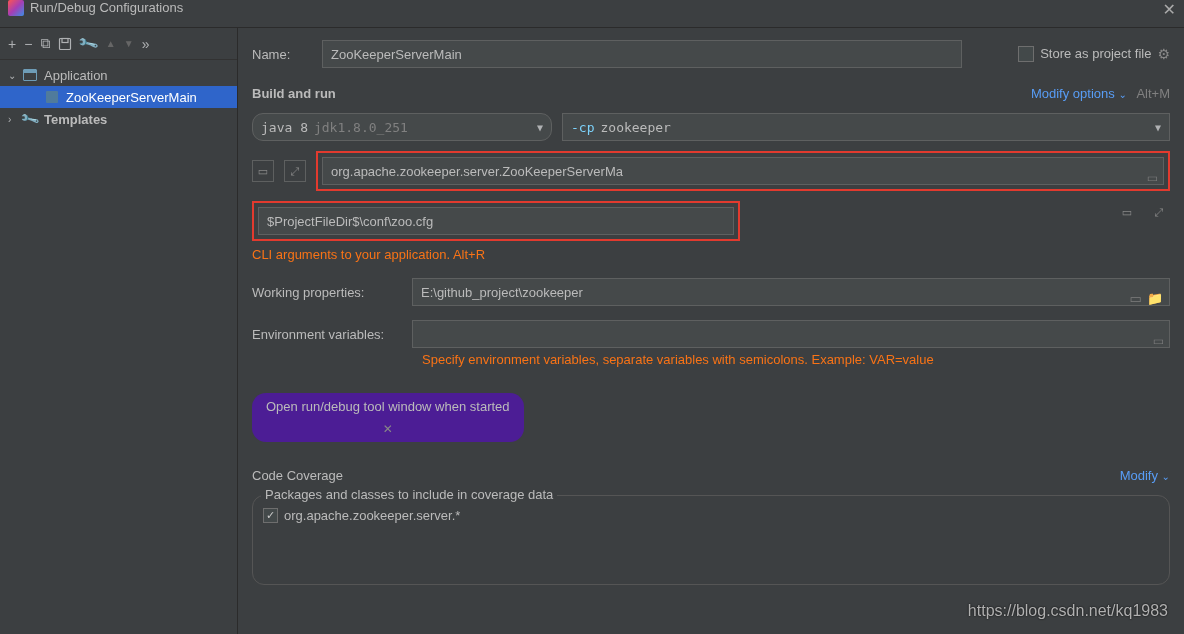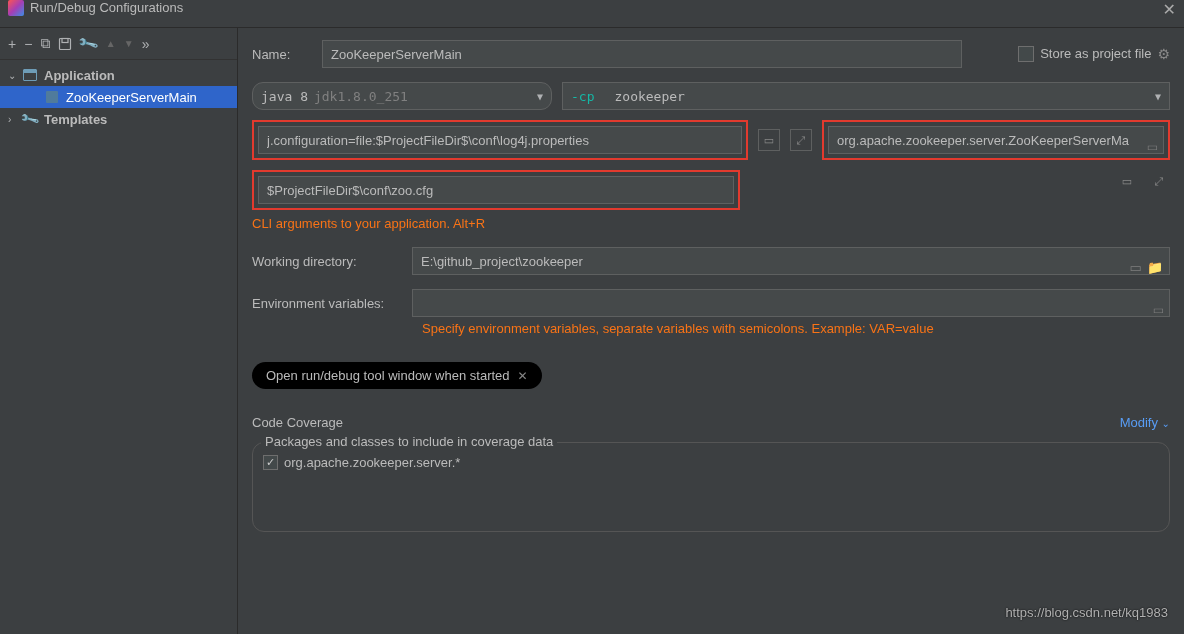--- a/index.html
+++ b/index.html
@@ -208,27 +208,28 @@
   position: absolute;
   right: 6px;
   color: #7d7d7d;
   font-size: 12px;
 }
 .input-wrap { position: relative; flex: 1; display: flex; align-items: flex-end; }
 .wd-field { width: 100%; padding-right: 48px; }
 .wd-icons { position: absolute; right: 6px; display: flex; gap: 6px; color: #7d7d7d; }
 .env-field { width: 100%; padding-right: 26px; }
 .chip {
-  background: #000000;
+  background: #4c1d95;
   border-radius: 14px;
   padding: 6px 14px;
   display: inline-flex;
   align-items: center;
   gap: 8px;
   color: #bbbbbb;
+  flex-direction: column;
 }
 .chip .chip-x { color: #888; font-size: 12px; cursor: pointer; }
 .coverage {
   border: 1px solid #555;
   border-radius: 12px;
   position: relative;
   padding: 12px 10px 10px 10px;
   margin-top: 10px;
   min-height: 90px;
 }
@@ -249,21 +250,21 @@
   align-items: center;
   justify-content: center;
   color: #ccc;
   font-size: 11px;
 }
 .watermark {
   position: fixed;
   right: 16px;
   bottom: 14px;
   color: #b1b1b1;
-  font-size: 13px;
+  font-size: 16px;
   text-shadow: 0 0 2px #000;
 }
 </style>
 </head>
 <body>
 
 <div class="titlebar">
   <div class="app-icon"></div>
   <div class="title">Run/Debug Configurations</div>
   <div class="close">✕</div>
@@ -285,21 +286,21 @@
       <span class="tool" style="font-size:10px;color:#666">▲</span>
       <span class="tool" style="font-size:10px;color:#666">▼</span>
       <span class="tool">»</span>
     </div>
     <div class="tree">
       <div class="tree-item lvl1">
         <span class="tree-arrow">⌄</span>
         <span class="tree-icon">
             <span class="app-node-icon"></span>
           </span>
-        <span style="font-weight:bold">Application</span>
+        <span style="font-weight:normal">Application</span>
       </div>
       <div class="tree-item lvl2 selected">
         <span class="tree-icon">
             <span class="java-icon"></span>
           </span>
         <span>ZooKeeperServerMain</span>
       </div>
       <div class="tree-item lvl1">
         <span class="tree-arrow">›</span>
         <span class="tree-icon wrench" style="color:#afb1b3">🔧</span>
@@ -313,38 +314,44 @@
       <span class="label">Name:</span>
       <input class="text name-field" value="ZooKeeperServerMain" style="">
       <div style="flex:1"></div>
       <div class="checkbox-row">
         <span class="checkbox"></span>
         <span>Store as project file</span>
         <span class="gear">⚙</span>
       </div>
     </div>
 
+    <div class="section-header">
+      <span class="section-title">Build and run</span>
+      <span>
+        <span class="link">
+          <span>Modify options</span> <span style="font-size:10px">⌄</span>
+        </span>
+        <span class="hint-after">Alt+M</span>
+      </span>
+    </div>
 
     <div class="build-row1">
       <div class="combo java-combo mono">
         <span>java 8</span>
         <span class="hint-after">jdk1.8.0_251</span>
         <span class="arrow-dd">▼</span>
       </div>
       <div class="combo cp-combo mono">
-        <span style="color:#14b8a6">-cp</span>
-        <span style="margin-left:20px">zookeeper</span>
+        <span style="color:#7dd3fc">-cp</span>
+        <span style="margin-left:6px">zookeeper</span>
         <span class="arrow-dd">▼</span>
       </div>
     </div>
 
     <div class="build-row2">
-      <div class="red-box vm-container">
-        <input class="text mono vm-field" value="j.configuration=file:$ProjectFileDir$\conf\log4j.properties" style="">
-      </div>
       <span class="small-btn">▭</span>
       <span class="small-btn">⤢</span>
       <div class="red-box main-class-container">
         <div class="input-wrap">
           <input class="text mono main-class-field" value="org.apache.zookeeper.server.ZooKeeperServerMa" style="">
           <span class="inlay-btn">▭</span>
         </div>
       </div>
     </div>
 
@@ -352,21 +359,21 @@
       <div class="red-box args-container">
         <input class="text mono args-field" value="$ProjectFileDir$\conf\zoo.cfg" style="">
       </div>
       <div style="flex:1"></div>
       <span class="small-btn" style="border:none;background:none">▭</span>
       <span class="small-btn" style="border:none;background:none">⤢</span>
     </div>
     <div class="hint" style="margin-bottom:16px">CLI arguments to your application. Alt+R</div>
 
     <div class="row field-row">
-      <span class="label-wide">Working directory:</span>
+      <span class="label-wide">Working properties:</span>
       <div class="input-wrap">
         <input class="text wd-field" value="E:\github_project\zookeeper" style="">
         <span class="wd-icons">
           <span>▭</span>
           <span>📁</span>
         </span>
       </div>
     </div>
 
     <div class="row field-row" style="margin-bottom:4px">

